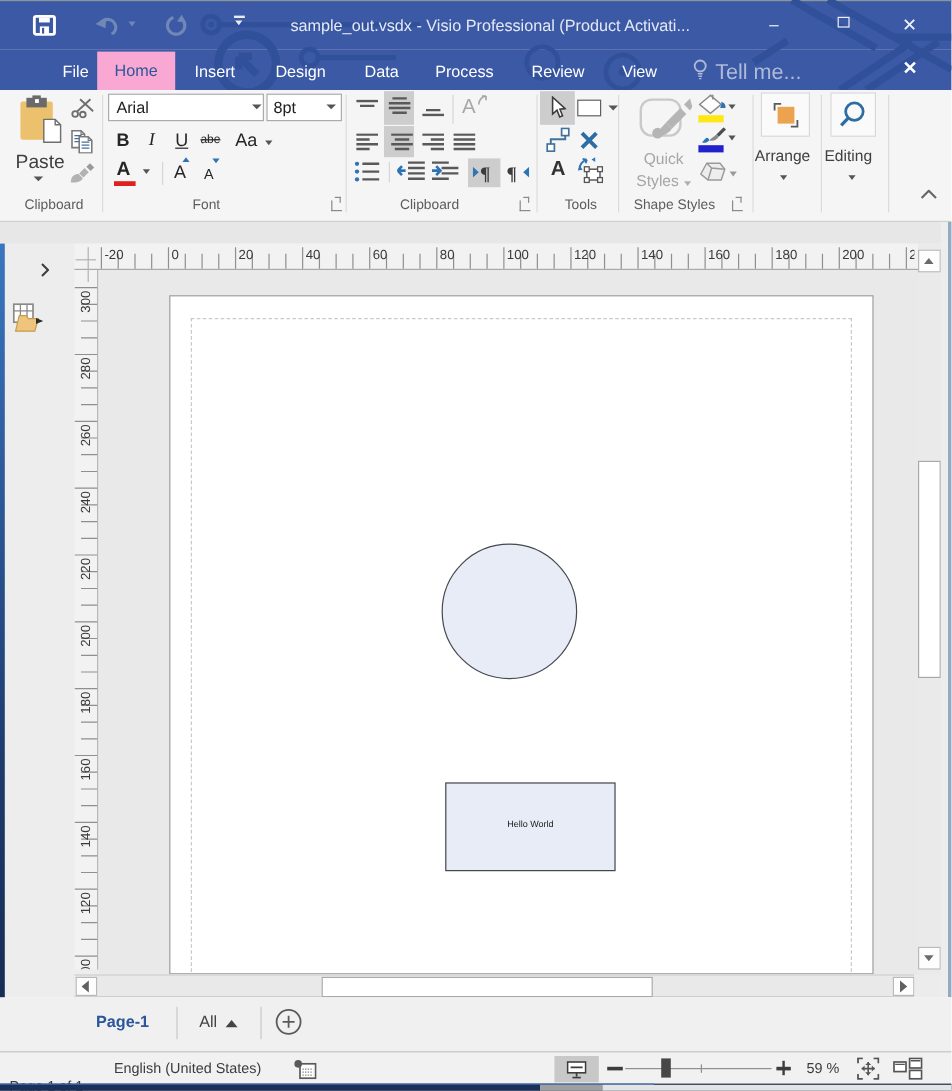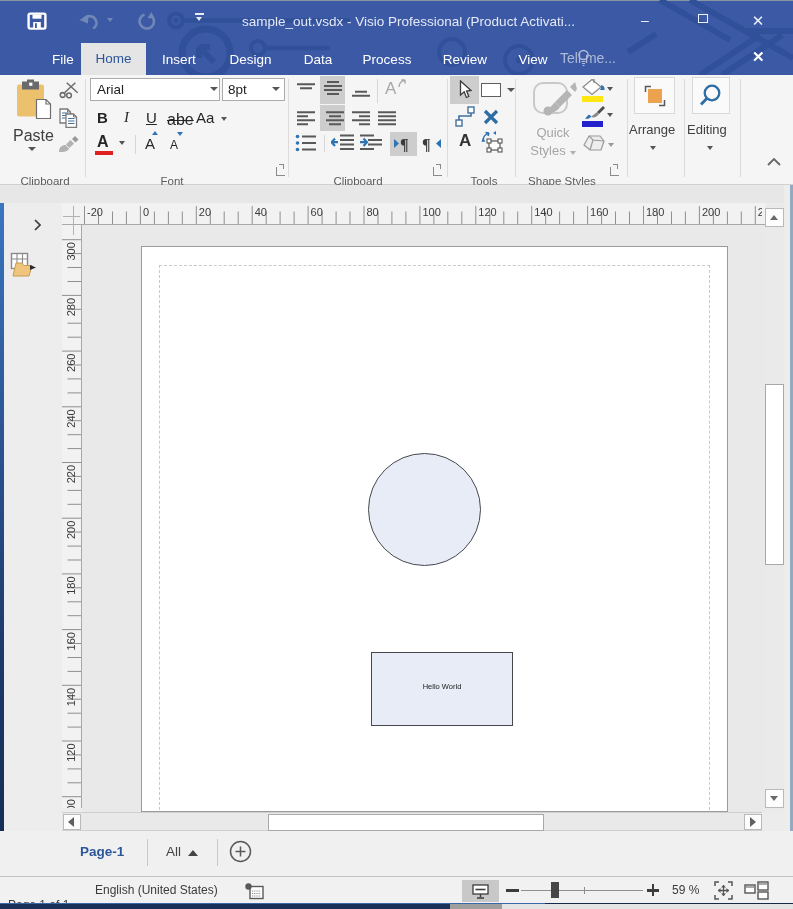--- a/index.html
+++ b/index.html
@@ -8,25 +8,25 @@
 #app *{box-sizing:border-box;position:absolute;}
 .t{white-space:nowrap;}
 
 #titlebar{left:0;top:0;width:793px;height:41px;background:#3c59a5;border-top:1px solid #87969d;}
 #tabrow{left:0;top:41px;width:793px;height:34px;background:#3c59a5;}
 #patternsvg{left:0;top:0;width:793px;height:75px;}
 .qat{color:#ffffff;}
 #title{left:242px;top:14px;color:#e4e9f5;font-size:13.5px;}
 .winbtn{top:12px;color:#eef1f8;font-size:14px;width:30px;text-align:center;}
 .tab{top:5px;height:29px;color:#ffffff;font-size:13.5px;text-align:center;line-height:28px;}
-#hometab{background:#e5e5e5;color:#2b579a;}
+#hometab{background:#f9a8d4;color:#2b579a;}
 
 #ribbon{left:0;top:75px;width:793px;height:110px;background:#f6f5f6;border-bottom:1px solid #d2d0ce;}
 .gsep{top:4px;height:98px;width:1px;background:#dcdbdb;}
-.glabel{top:100px;font-size:11.5px;color:#5d5c5c;text-align:center;}
+.glabel{top:90px;font-size:11.5px;color:#5d5c5c;text-align:center;}
 .launch{top:92px;width:9px;height:9px;border-left:1.4px solid #8a8a8a;border-bottom:1.4px solid #8a8a8a;}
 .launch:after{content:"";position:absolute;left:2px;top:-3px;width:4px;height:4px;
   border-right:1.6px solid #8a8a8a;border-top:1.6px solid #8a8a8a;}
 .sel{background:#cdcdcd;}
 .rbtxt{color:#404040;}
 
 #work{left:0;top:185px;width:793px;height:646px;background:#ededed;}
 #bluestrip{left:0;top:0;width:4px;height:691px;background:linear-gradient(#3a79c3,#2d5797,#1d3a6b,#152a50);}
 #band{left:0;top:0;width:793px;height:18px;background:#e7e7e7;}
 #hruler{left:62px;top:18px;width:703px;height:22px;background:#f2f2f2;border-bottom:1px solid #a9a9a9;overflow:hidden;}
@@ -104,21 +104,21 @@
 <div class="tab t" style="left:159px;top:46px;width:40px;">Insert</div>
 <div class="tab t" style="left:226px;top:46px;width:49px;">Design</div>
 <div class="tab t" style="left:302px;top:46px;width:32px;">Data</div>
 <div class="tab t" style="left:361px;top:46px;width:52px;">Process</div>
 <div class="tab t" style="left:441px;top:46px;width:48px;">Review</div>
 <div class="tab t" style="left:517px;top:46px;width:32px;">View</div>
 <svg style="left:577px;top:49px;width:13px;height:18px" viewBox="0 0 13 18">
   <circle cx="6.5" cy="6" r="4.6" fill="none" stroke="#aebbd8" stroke-width="1.5"></circle>
   <path d="M4.5 12.5 H8.5 M5 14.5 H8 M5.5 16.5 H7.5" stroke="#aebbd8" stroke-width="1.2"></path>
 </svg>
-<div class="t" style="left:560px;top:50px;color:#aebbd8;font-size:14px;">Tell me...</div>
+<div class="t" style="left:596px;top:50px;color:#aebbd8;font-size:18px;">Tell me...</div>
 <div class="t" style="left:752px;top:48px;color:#ffffff;font-size:15px;font-weight:bold;">✕</div>
 <div id="ribbon">
 
 <svg style="left:14px;top:4px;width:38px;height:41px" viewBox="0 0 38 41">
   <rect x="3" y="5.5" width="27" height="32" rx="2" fill="#ecc16e"></rect>
   <rect x="8" y="2.5" width="17" height="8" fill="#6a6a6a"></rect>
   <rect x="13" y="0.5" width="7" height="5" fill="#6a6a6a"></rect>
   <rect x="15.2" y="3.6" width="3.2" height="3.2" fill="#fff"></rect>
   <path d="M22.5 20.5 H32 L36.5 25 V39.5 H22.5 Z" fill="#fff" stroke="#6f6f6f" stroke-width="1.2"></path>
   <path d="M32 20.5 V25 H36.5" fill="none" stroke="#6f6f6f" stroke-width="1.2"></path>
@@ -150,21 +150,21 @@
 
 <div style="left:90px;top:3px;width:130px;height:23px;background:#fff;border:1px solid #ababab;"></div>
 <div class="t" style="left:97px;top:7px;font-size:13.5px;color:#222;">Arial</div>
 <div style="left:210px;top:12px;width:0;height:0;border-left:4px solid transparent;border-right:4px solid transparent;border-top:4.5px solid #555"></div>
 <div style="left:222px;top:3px;width:63px;height:23px;background:#fff;border:1px solid #ababab;"></div>
 <div class="t" style="left:228px;top:7px;font-size:13.5px;color:#222;">8pt</div>
 <div style="left:272px;top:12px;width:0;height:0;border-left:4px solid transparent;border-right:4px solid transparent;border-top:4.5px solid #555"></div>
 <div class="t" style="left:97px;top:34px;font-size:15px;font-weight:bold;color:#262626;">B</div>
 <div class="t" style="left:124px;top:34px;font-size:15px;font-style:italic;color:#262626;font-family:'Liberation Serif',serif;">I</div>
 <div class="t" style="left:146px;top:34px;font-size:15px;text-decoration:underline;color:#262626;">U</div>
-<div class="t" style="left:167px;top:36px;font-size:16px;text-decoration:line-through;color:#262626;">abe</div>
+<div class="t" style="left:167px;top:36px;font-size:10px;text-decoration:line-through;color:#262626;">abe</div>
 <div class="t" style="left:196px;top:34px;font-size:15px;color:#262626;">Aa</div>
 <div style="left:221px;top:42px;width:0;height:0;border-left:3.5px solid transparent;border-right:3.5px solid transparent;border-top:4px solid #555"></div>
 <div class="t" style="left:97px;top:58px;font-size:16px;font-weight:bold;color:#262626;">A</div>
 <div style="left:95px;top:76px;width:18px;height:4px;background:#e02020;"></div>
 <div style="left:119px;top:66px;width:0;height:0;border-left:3.5px solid transparent;border-right:3.5px solid transparent;border-top:4px solid #555"></div>
 <div style="left:135px;top:60px;width:1px;height:19px;background:#d6d6d6;"></div>
 <div class="t" style="left:145px;top:60px;font-size:15px;color:#262626;">A</div>
 <div style="left:152px;top:56px;width:0;height:0;border-left:3.5px solid transparent;border-right:3.5px solid transparent;border-bottom:4px solid #2e74b5"></div>
 <div class="t" style="left:170px;top:63px;font-size:12px;color:#262626;">A</div>
 <div style="left:177px;top:57px;width:0;height:0;border-left:3.5px solid transparent;border-right:3.5px solid transparent;border-top:4px solid #2e74b5"></div>

